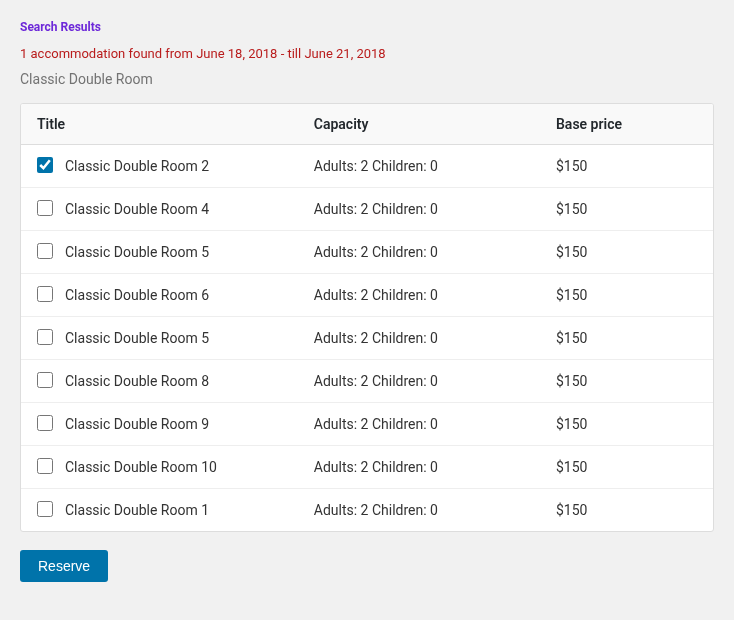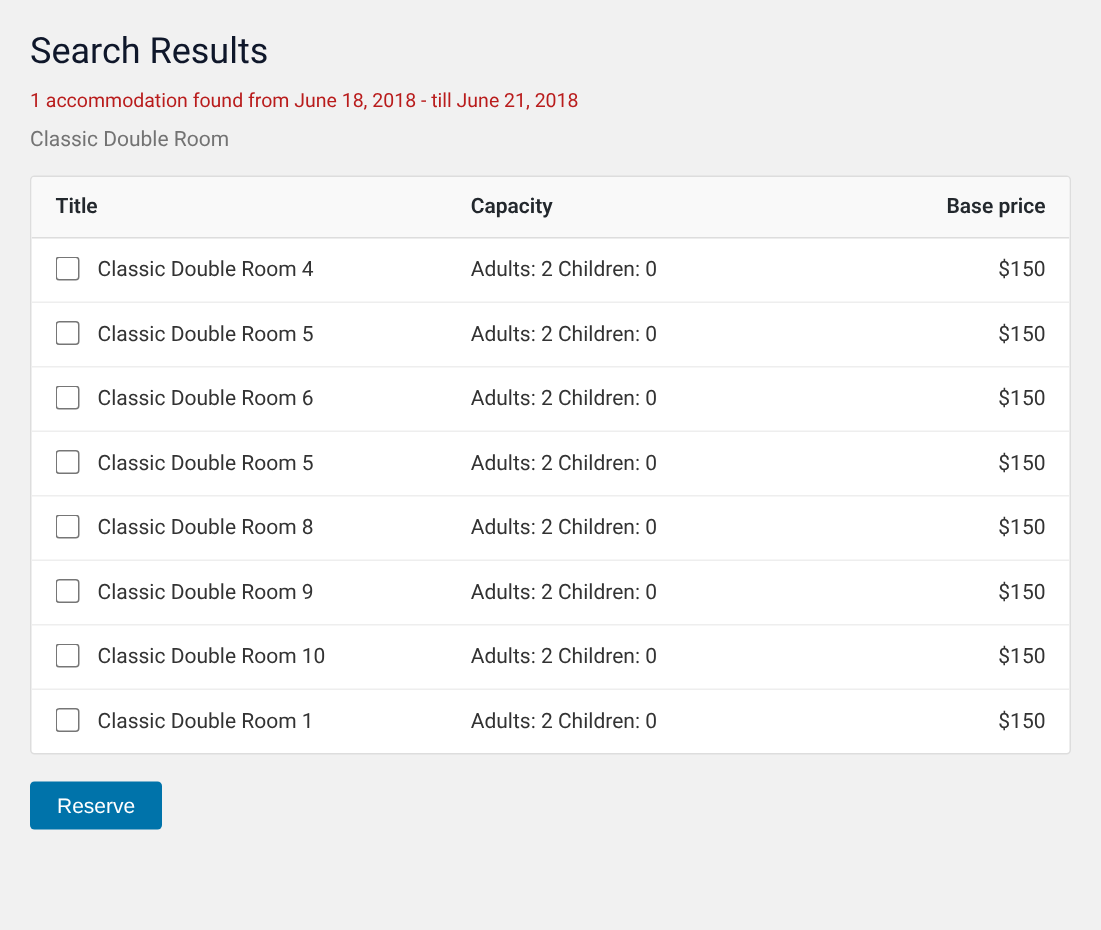--- a/index.html
+++ b/index.html
@@ -8,24 +8,24 @@
       font-size: 14px;
       background: #f1f1f1;
       color: #333;
       padding: 20px;
     }
     .page-container {
       max-width: 734px;
       margin: 0 auto;
     }
     .page-title {
-      font-size: 24px;
-      font-weight: normal;
+      font-size: 12px;
+      font-weight: bold;
       margin-bottom: 12px;
-      color: #0f172a;
+      color: #6d28d9;
     }
     .search-summary {
       font-size: 13px;
       color: #b91c1c;
       margin-bottom: 10px;
     }
     .accommodation-link {
       color: #737373;
       text-decoration: none;
       font-size: 14px;
@@ -82,21 +82,21 @@
       height: 16px;
       cursor: pointer;
       accent-color: #0073aa;
     }
     .room-name {
       font-size: 14px;
       color: #333;
     }
     .col-title { width: 40%; }
     .col-capacity { width: 35%; }
-    .col-price { width: 25%; text-align: right; }
+    .col-price { width: 25%; }
     .reserve-btn {
       background: #0073aa;
       color: #fff;
       border: none;
       padding: 8px 18px;
       border-radius: 3px;
       font-size: 14px;
       cursor: pointer;
       font-weight: 500;
     }
@@ -115,20 +115,30 @@
   <div class="table-wrapper">
     <table>
       <thead>
         <tr>
           <th class="col-title">Title</th>
           <th class="col-capacity">Capacity</th>
           <th class="col-price">Base price</th>
         </tr>
       </thead>
       <tbody id="table-body">
+      <tr>
+            <td class="col-title">
+              <div class="title-cell">
+                <div class="checkbox-wrapper"><input type="checkbox" checked="" style=""></div>
+                <span class="room-name">Classic Double Room 2</span>
+              </div>
+            </td>
+            <td class="col-capacity">Adults: 2 Children: 0</td>
+            <td class="col-price">$150</td>
+          </tr>
           <tr>
             <td class="col-title">
               <div class="title-cell">
                 <div class="checkbox-wrapper"><input type="checkbox" style=""></div>
                 <span class="room-name">Classic Double Room 4</span>
               </div>
             </td>
             <td class="col-capacity">Adults: 2 Children: 0</td>
             <td class="col-price">$150</td>
           </tr>

